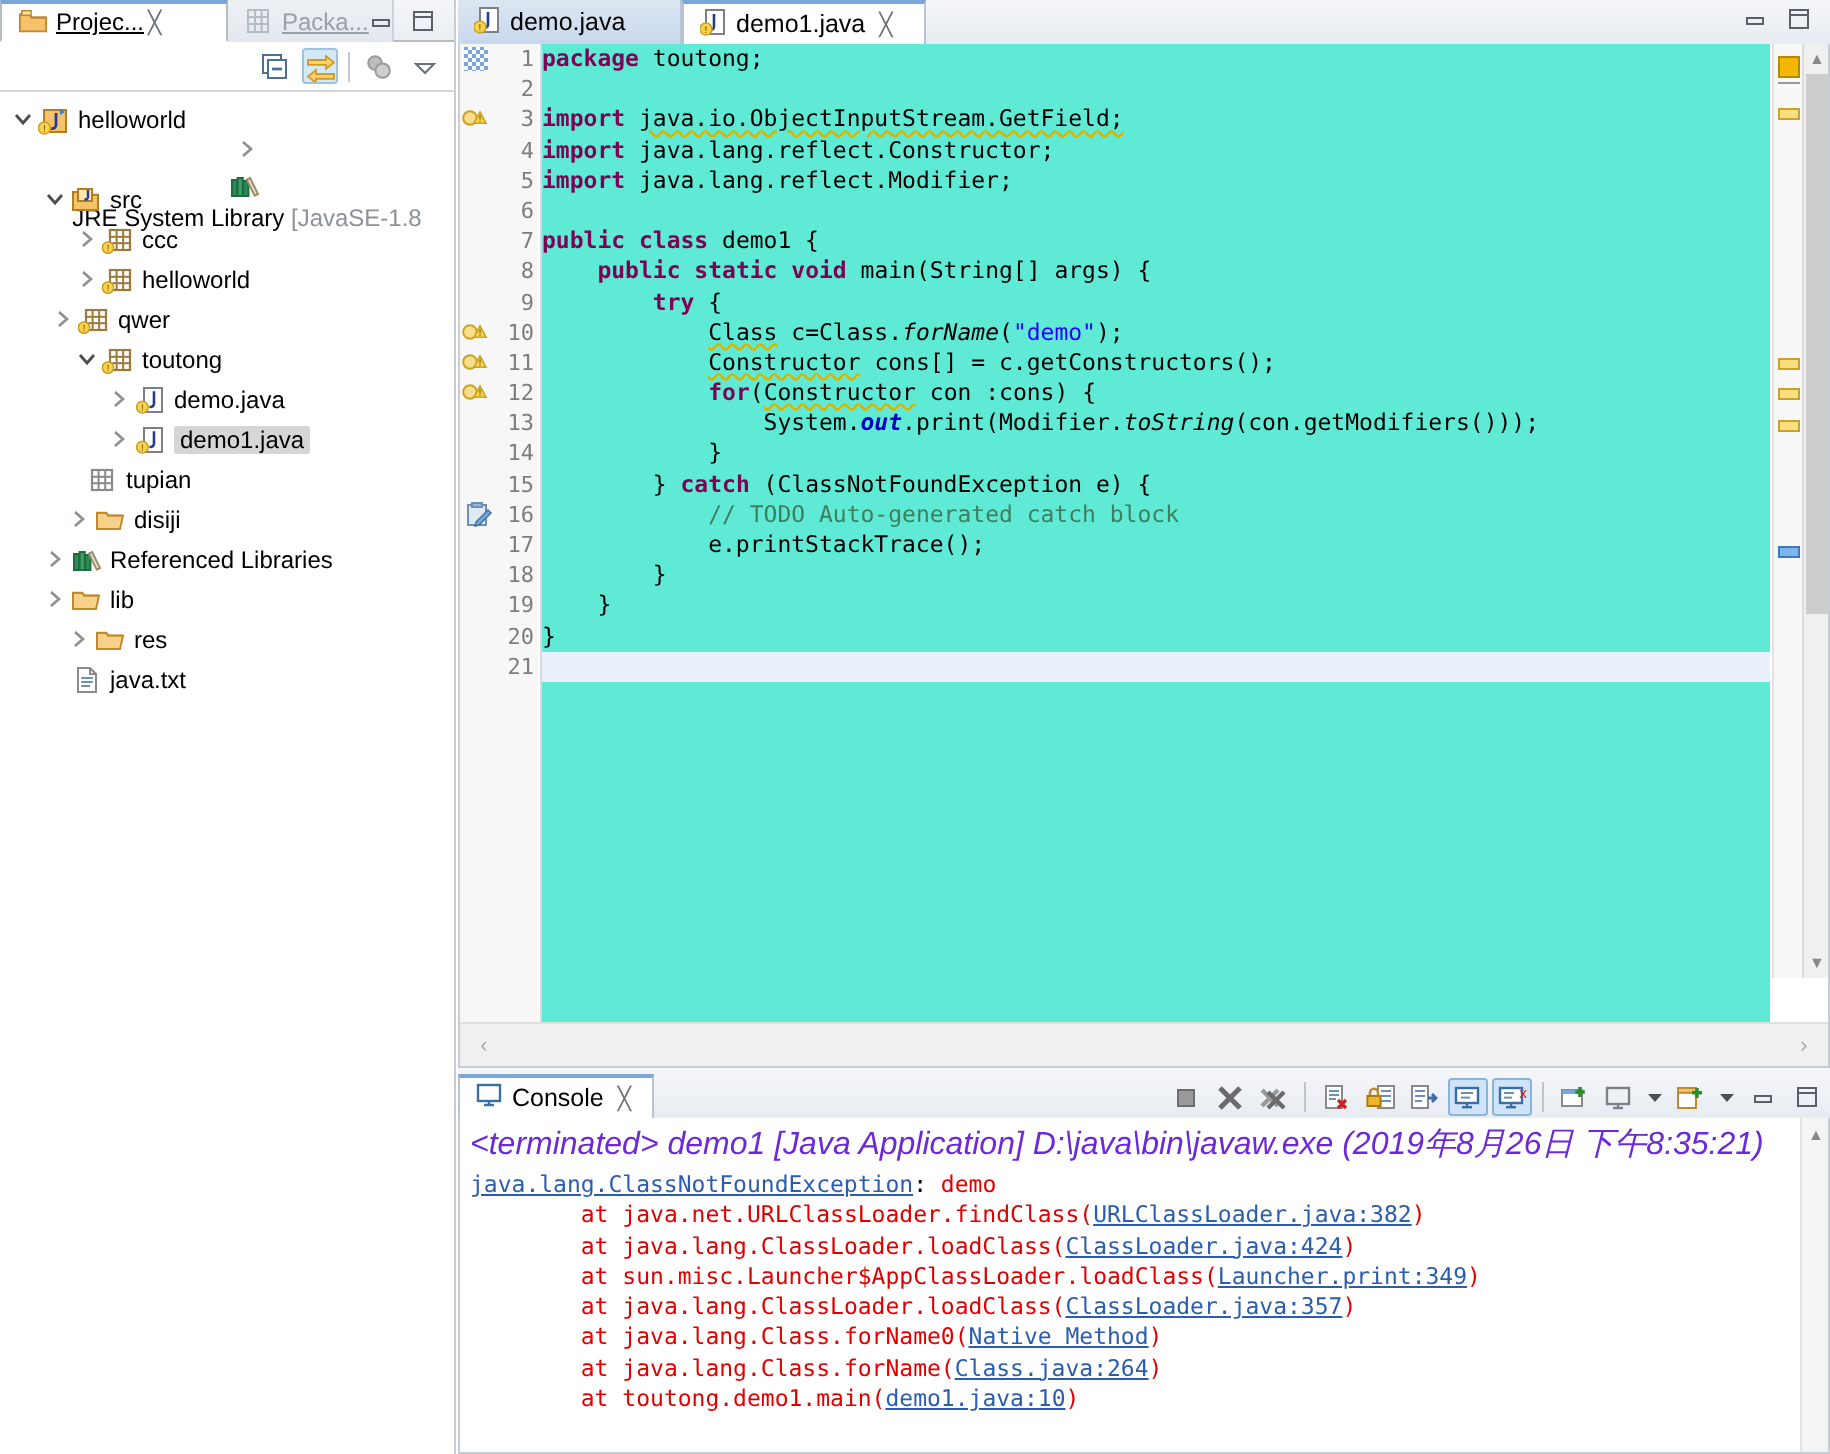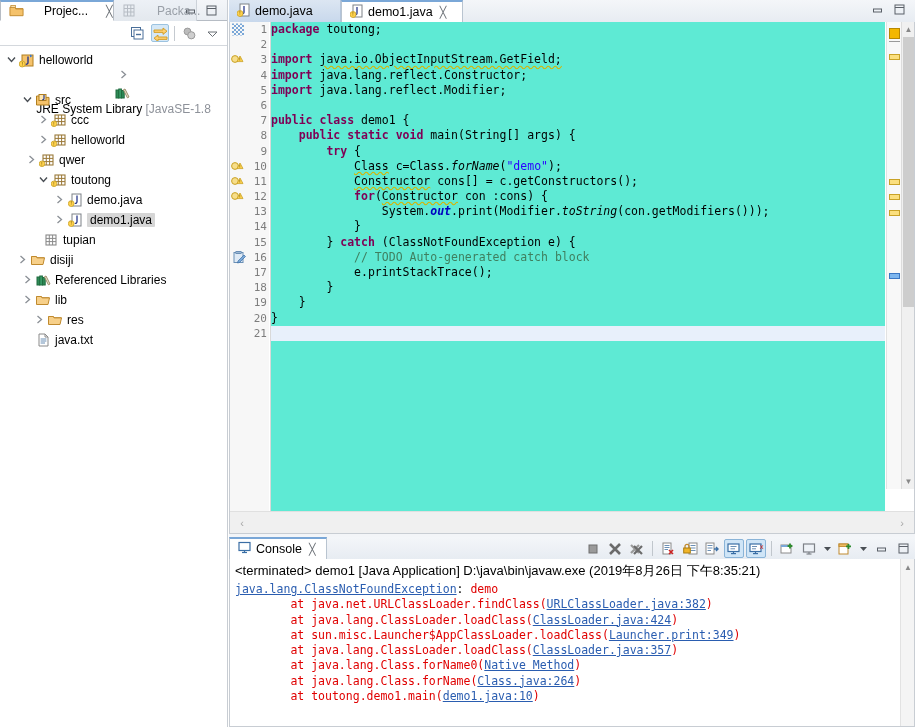--- a/index.html
+++ b/index.html
@@ -20,22 +20,22 @@
     background: #ffffff;
     border-right: 1px solid #c8cdd3;
   }
   .viewtab-bar {
     position: relative; height: 21px;
     background: linear-gradient(to bottom,#f4f6f9,#eaeef3);
     border-bottom: 1px solid #b6bcc4;
   }
   .viewtab {
     position: absolute; top: 0; height: 21px;
-    display: flex; align-items: center; gap: 16px;
-    padding: 0 6px; font-size: 12px;
+    display: flex; align-items: center; gap: 0;
+    padding: 0 6px; font-size: 12px; text-decoration: underline;
   }
   .viewtab.active {
     background: #ffffff;
     border-top: 2px solid #7aa7d7;
     border-left: 1px solid #b6bcc4;
     border-right: 1px solid #b6bcc4;
     border-bottom: 1px solid #ffffff;
     color: #000;
   }
   .viewtab.inactive { color: #9aa0a8; background: linear-gradient(to bottom,#edf1f6,#e3e8ee); border-right:1px solid #ccd2d9; }
@@ -119,21 +119,21 @@
     font-size:12.5px;
   }
   .ctoolbar { position:absolute; right:2px; top:1px; height:21px; display:flex; align-items:center; gap:2px; }
   .cbtn { width:20px; height:19px; display:flex; align-items:center; justify-content:center; }
   .cbtn.sel { background:#cfe5f7; border:1px solid #8ab4d8; border-radius:2px;}
   .csep { width:1px; height:15px; background:#c0c6cc; margin:0 3px; }
   .console-body {
     position:absolute; left:0; top:22px; width:686px; height:168px; background:#fff;
     border-left:1px solid #c8cdd3; border-right:1px solid #c8cdd3; border-bottom:1px solid #c8cdd3;
   }
-  .term-line { font-size:13px; padding:3px 5px 2px 5px; color:#000000; white-space:nowrap;}
+  .term-line { font-size:16px; padding:3px 5px 2px 5px; color:#6d28d9; white-space:nowrap;font-style:italic;}
   .stack { font-family:"DejaVu Sans Mono", monospace; font-size:11.5px; line-height:15.3px; padding-left:5px; white-space:pre; }
   .exc { color:#2a5db0; text-decoration: underline; }
   .red { color:#e00000; }
   .lnk { color:#2a5db0; text-decoration: underline; }
   .cscroll { position:absolute; right:0; top:0; bottom:0; width:14px; background:#f4f4f4; border-left:1px solid #e2e2e2;}
 </style>
 </head>
 <body>
 
 <div id="app">
@@ -350,21 +350,21 @@
             <svg width="16" height="14" viewBox="0 0 16 14">
               <rect x="3" y="2" width="10" height="10" fill="none" stroke="#8a8a8a" stroke-width="1.1"></rect>
               <line x1="3" y1="5.4" x2="13" y2="5.4" stroke="#8a8a8a"></line>
               <line x1="3" y1="8.6" x2="13" y2="8.6" stroke="#8a8a8a"></line>
               <line x1="6.3" y1="2" x2="6.3" y2="12" stroke="#8a8a8a"></line>
               <line x1="9.6" y1="2" x2="9.6" y2="12" stroke="#8a8a8a"></line>
             </svg>
           </span>
           <span class="tlabel">tupian</span>
         </div>
-        <div class="tnode" style="padding-left: 15px;">
+        <div class="tnode" style="padding-left: 32px;">
           <span class="twist"><svg width="9" height="9" viewBox="0 0 9 9">
               <path d="M2.5 1L6.5 4.5L2.5 8" fill="none" stroke="#8a8f95" stroke-width="1.3"></path>
             </svg></span>
           <span class="ticon">
             <svg width="16" height="14" viewBox="0 0 16 14">
               <path d="M1.5 3.5h4.6l1 1.4H14.5" fill="none" stroke="#c08a2e" stroke-width="1.2"></path>
               <path d="M1.5 3.5h4.6l1 1.4H14.5L13 11.5H1.5z" fill="#f7d08a" stroke="#c08a2e" stroke-width="1"></path>
             </svg>
           </span>
           <span class="tlabel">disiji</span>

